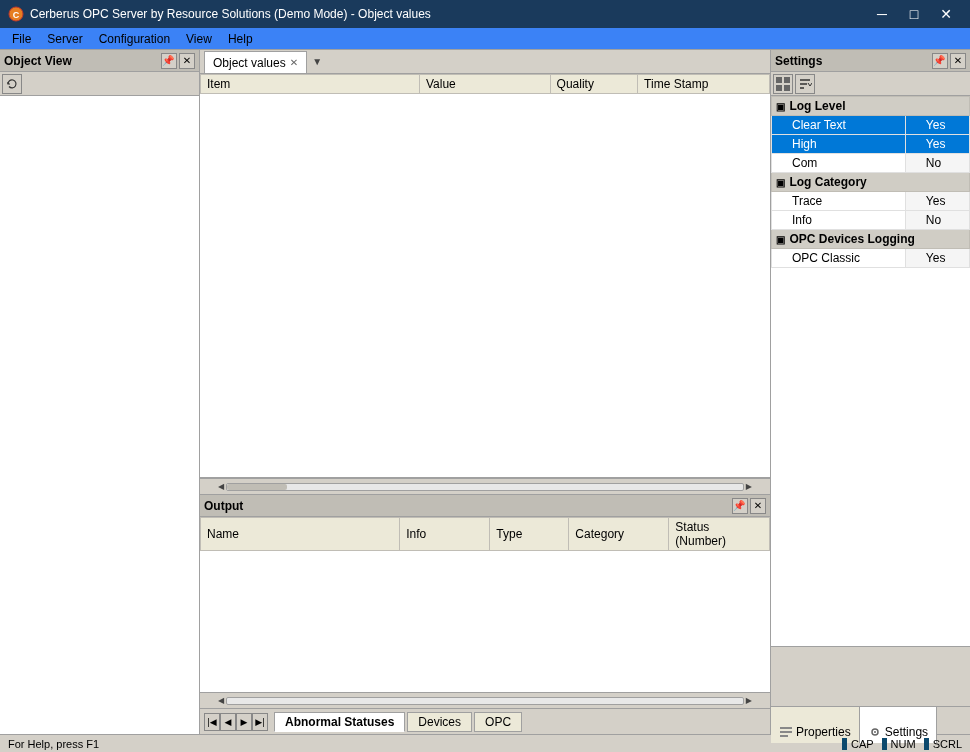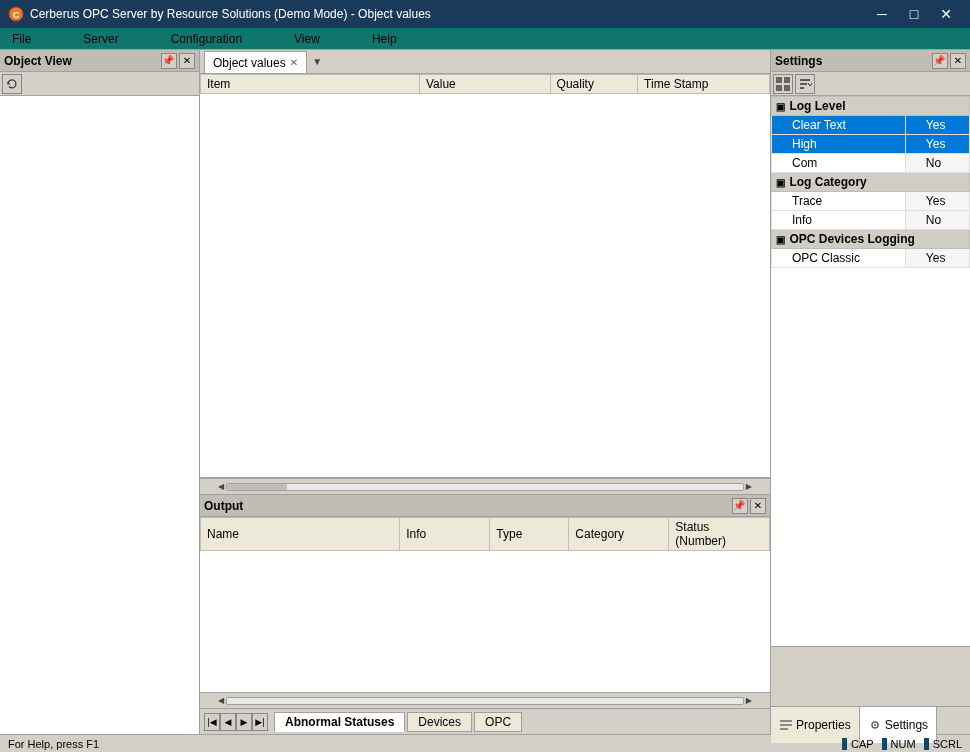--- a/index.html
+++ b/index.html
@@ -13,22 +13,22 @@
     .title-bar-left { display: flex; align-items: center; gap: 6px; font-size: 12px; }
     .title-icon { width: 16px; height: 16px; }
     .title-controls { display: flex; gap: 0; }
     .title-btn {
       width: 32px; height: 28px; background: transparent; border: none;
       color: white; font-size: 14px; cursor: pointer; display: flex; align-items: center; justify-content: center;
     }
 
     
     .menu-bar {
-      display: flex; align-items: center; height: 22px; background: #0f766e;
-      border-bottom: 1px solid #a0a0a0; padding: 0 4px; gap: 36px;
+      display: flex; align-items: center; height: 22px; background: #3b82f6;
+      border-bottom: 1px solid #a0a0a0; padding: 0 4px;
     }
     .menu-item {
       padding: 2px 8px; cursor: pointer; font-size: 12px; color: #000;
     }
 
     
     .main-layout {
       display: flex; flex-direction: row; height: calc(752px - 28px - 22px - 18px);
     }
 
@@ -147,21 +147,21 @@
     .settings-row td:first-child { color: #000; margin-left: 28px; }
     .settings-row td:last-child { color: #000; background: #f5f5f5; }
     .settings-row.selected td { background: #0078d7; color: white; }
     .settings-row.selected td:last-child { background: #0078d7; color: white; }
 
     
     .settings-bottom-tabs {
       display: flex; border-top: 1px solid #a0a0a0; background: #d4d0c8; height: 28px;
     }
     .settings-tab {
-      display: flex; align-items: center; gap: 3px;
+      display: flex; align-items: flex-start; gap: 3px;
       padding: 18px 8px; cursor: pointer; font-size: 12px; height: 28px;
       border-right: 1px solid #a0a0a0; background: #ece9d8;
     }
     .settings-tab.active { background: white; }
 
     
     .settings-preview { height: 60px; background: #d4d0c8; border-top: 1px solid #a0a0a0; }
 
     
     .status-bar {

